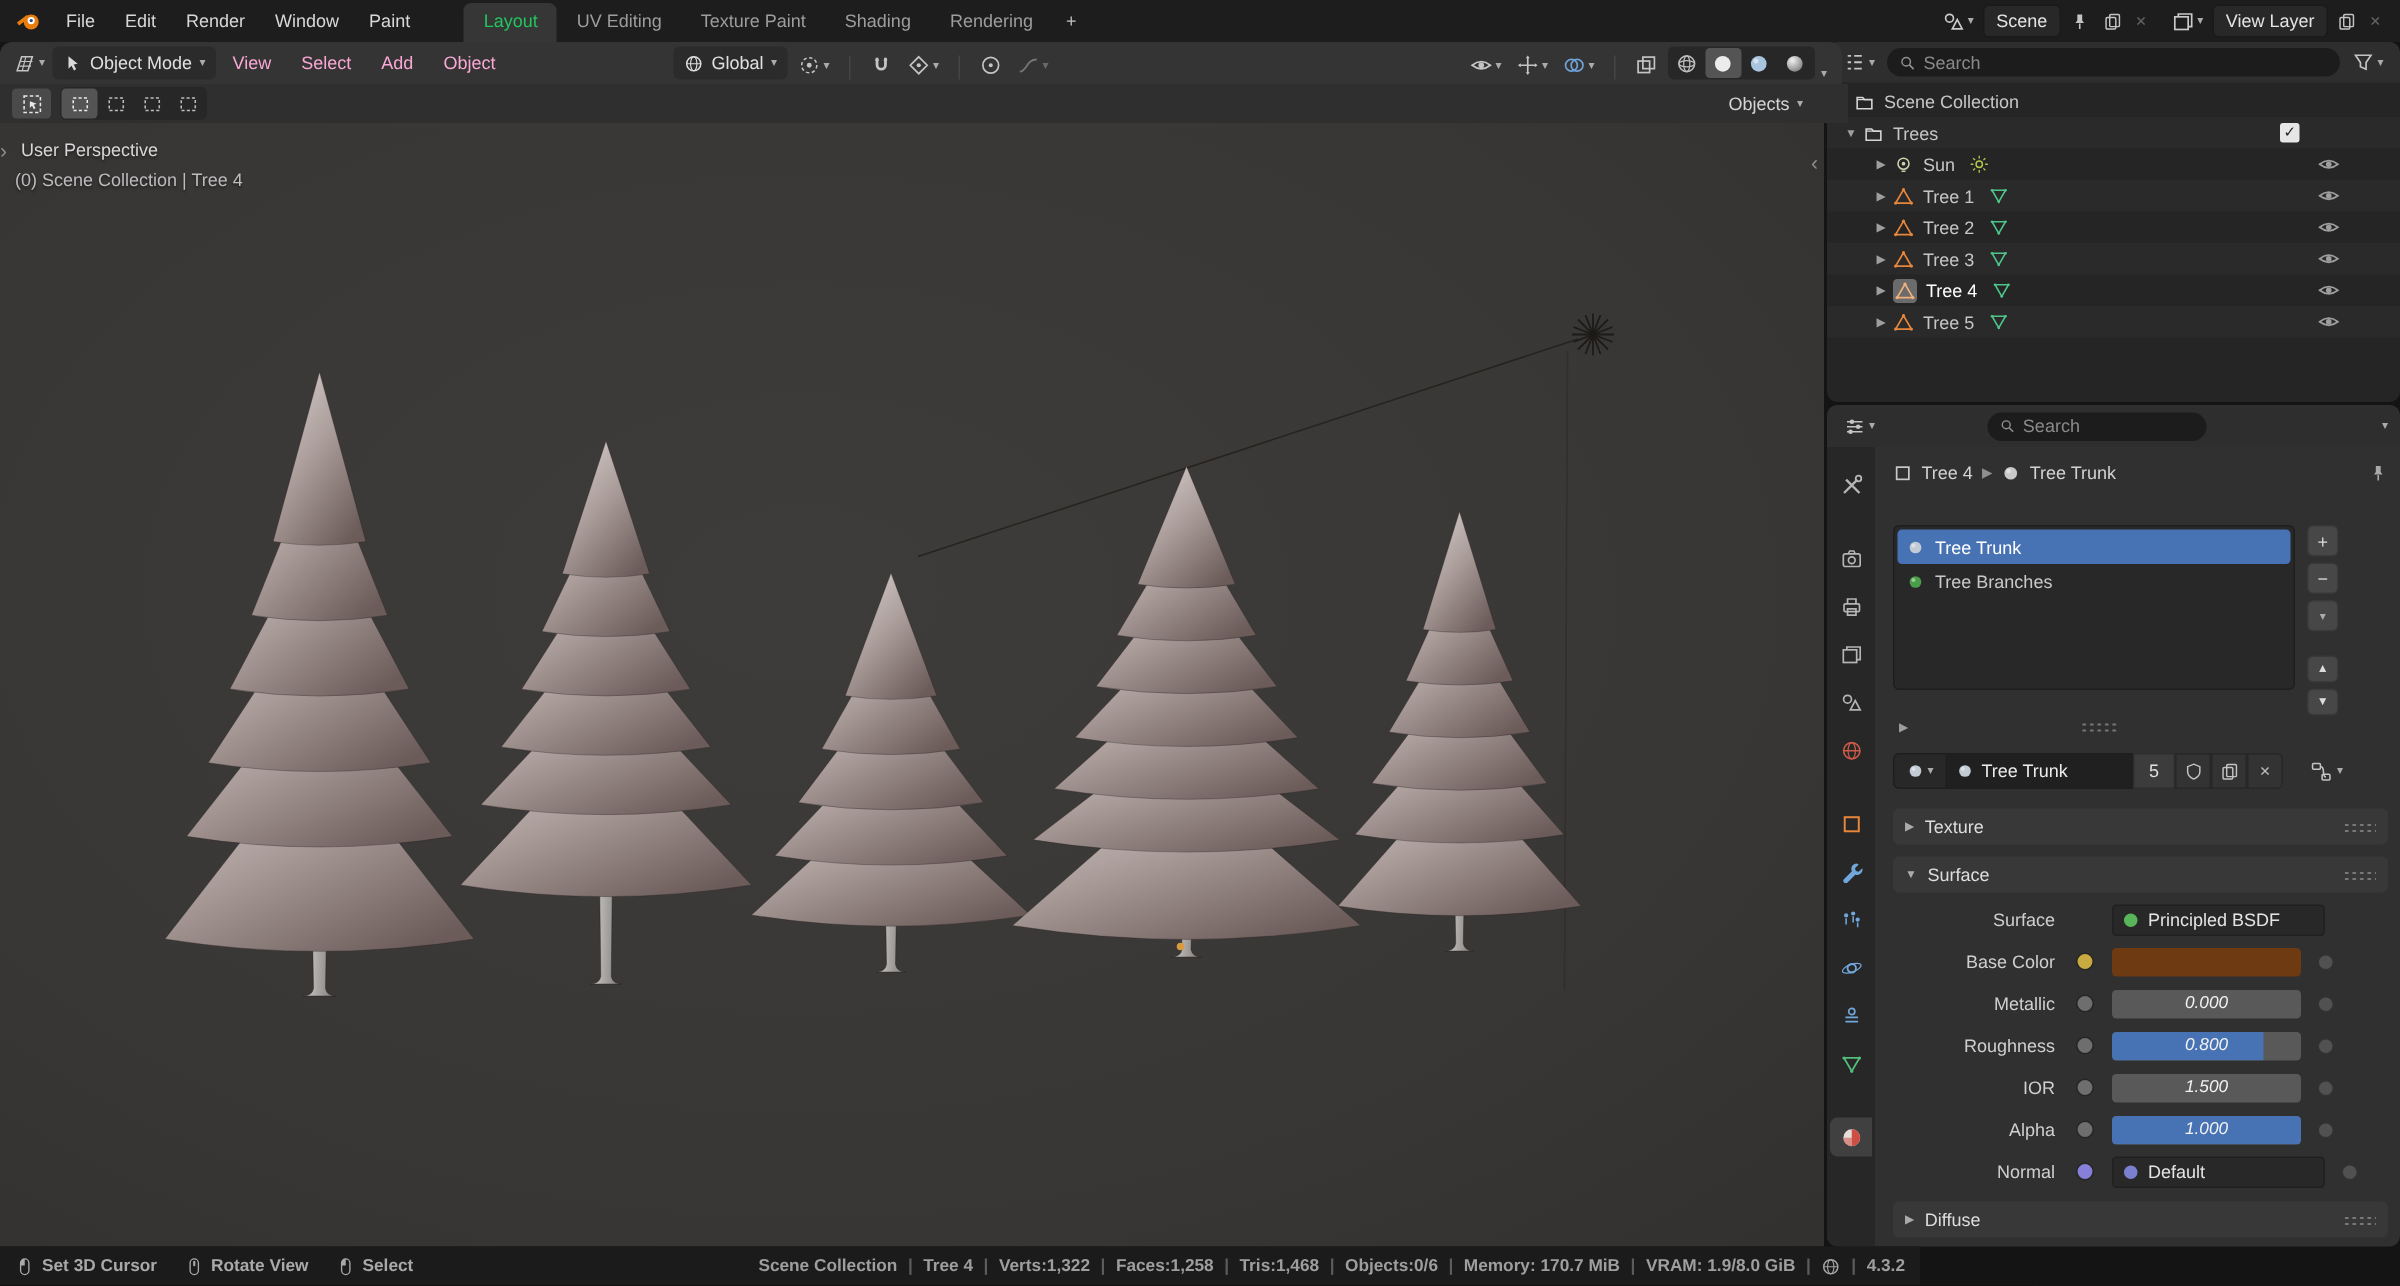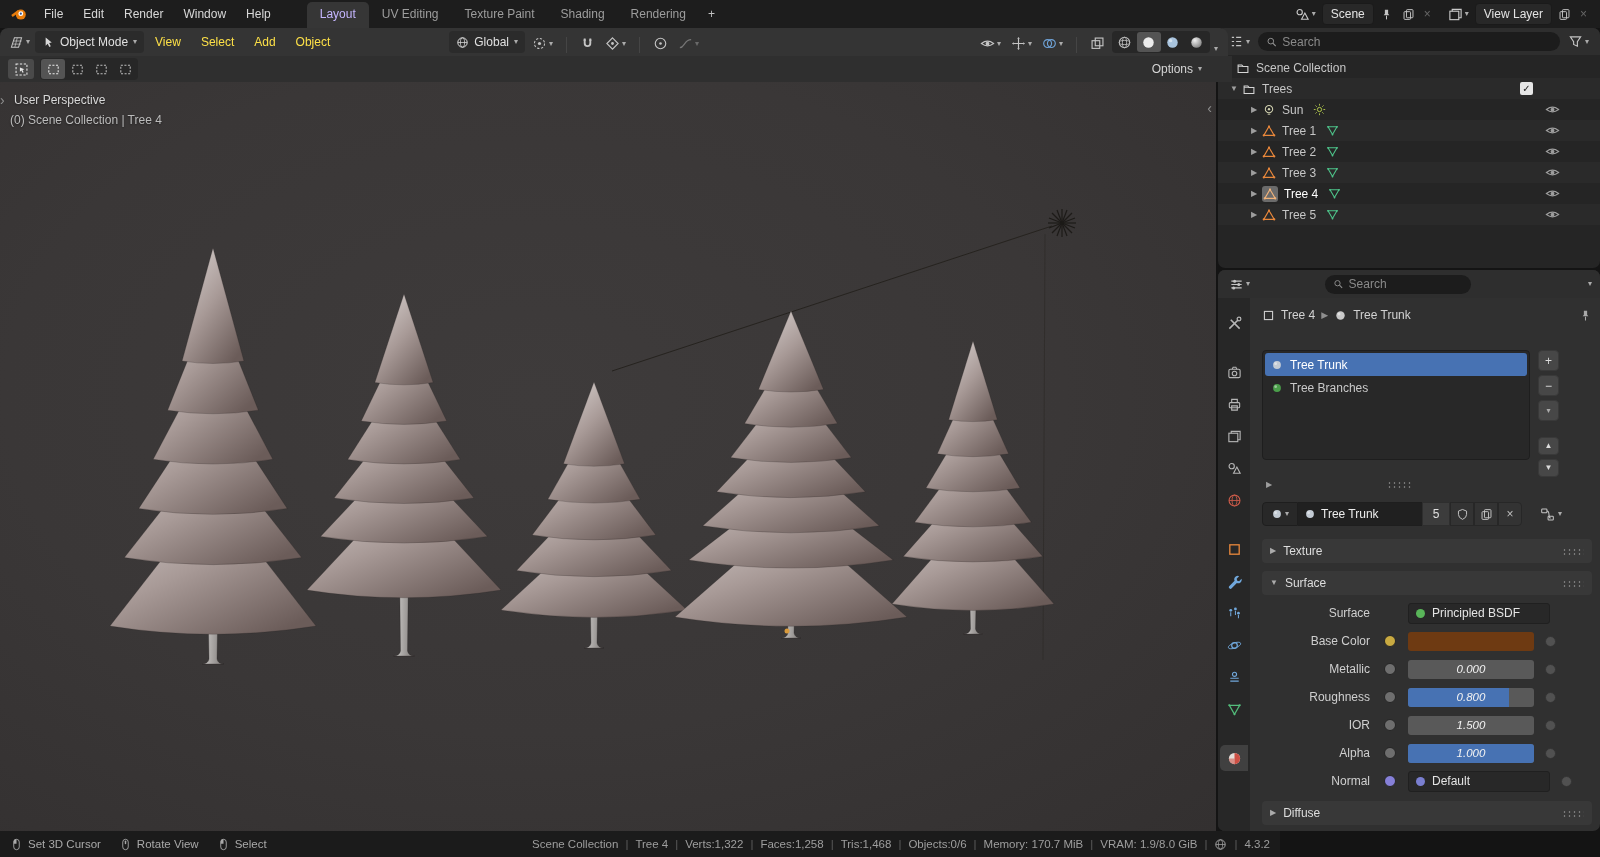--- a/index.html
+++ b/index.html
@@ -9,30 +9,30 @@
   svg.ic13{width:13px;height:13px;display:block;}
   .ar{font-size:8px;color:#ababab;line-height:1;}
   .dim{opacity:.45;}
   
   .topbar{position:absolute;top:0;left:0;width:1600px;height:28px;background:#1d1d1d;display:flex;align-items:center;z-index:5;}
   .logo{margin:0 6px 0 10px;}
   .logo svg{width:18px;height:18px;display:block;}
   .menu{padding:0 10px;height:100%;display:flex;align-items:center;color:#d8d8d8;}
   .tabs{display:flex;align-items:flex-end;height:100%;margin-left:26px;}
   .tab{padding:5px 13px 7px;border-radius:5px 5px 0 0;color:#9d9d9d;}
-  .tab.active{background:#363636;color:#c4b5fd;}
+  .tab.active{background:#363636;color:#22c55e;}
   .tab.add{color:#c2c2c2;padding:5px 9px 7px;}
   .tb-right{margin-left:auto;display:flex;align-items:center;gap:3px;padding-right:10px;}
   .ibtn{display:flex;align-items:center;gap:2px;padding:2px 3px;border-radius:3px;color:#c4c4c4;}
   .db-pill{display:flex;align-items:center;gap:5px;background:#282828;border:1px solid #1a1a1a;border-radius:4px;height:20px;padding:0 8px;color:#e3e3e3;}
   .xchar{font-size:12px;color:#bdbdbd;line-height:1;}
   
   .vph{position:absolute;left:0;top:28px;width:1216px;height:28px;background:#343434;border-radius:8px 8px 0 0;display:flex;align-items:center;padding:0 6px;gap:2px;z-index:4;}
   .pill{display:flex;align-items:center;gap:5px;background:#2b2b2b;border-radius:4px;height:22px;padding:0 7px;color:#e0e0e0;}
-  .menu2{padding:0 9px;color:#fde047;}
+  .menu2{padding:0 9px;color:#f9a8d4;}
   .hgrp{display:flex;align-items:flex-end;gap:4px;}
   .sep-v{width:1px;height:16px;background:#454545;margin:0 6px;}
   .seg{display:flex;background:#272727;border-radius:4px;padding:1px;align-items:center;}
   .seg-btn{width:24px;height:20px;display:flex;align-items:center;justify-content:center;color:#bdbdbd;border-radius:3px;}
   .seg-btn.active{background:#545454;color:#ececec;}
   
   .tools{position:absolute;left:0;top:56px;width:1216px;height:26px;background:#2f2f2f;display:flex;align-items:center;padding:0 8px;gap:6px;z-index:4;}
   .tool-first{width:26px;height:20px;display:flex;align-items:center;justify-content:center;color:#e8e8e8;background:#4a4a4a;border-radius:3px;}
   .opts{margin-left:auto;margin-right:22px;display:flex;align-items:center;gap:5px;color:#d5d5d5;}
   
@@ -106,21 +106,21 @@
   .sock.none{visibility:hidden;}
   .pwidget{width:126px;flex:none;}
   .slider{position:relative;height:19px;background:#595959;border-radius:3px;overflow:hidden;text-align:center;}
   .fill{position:absolute;left:0;top:0;bottom:0;background:#4772b3;width:0;}
   .vtext{position:relative;display:block;line-height:19px;font-size:11.5px;color:#f2f2f2;font-style:italic;}
   .swatch{height:19px;border-radius:3px;background:#6e3a12;}
   .menubtn{height:19px;background:#282828;border:1px solid #202020;border-radius:3px;display:flex;align-items:center;gap:7px;padding:0 7px;color:#e4e4e4;}
   .dot{width:9px;height:9px;border-radius:50%;flex:none;}
   .deco{width:9px;height:9px;border-radius:50%;background:#515151;border:1px solid #333;margin-left:11px;flex:none;}
   
-  .statusbar{position:absolute;left:0;bottom:0;width:1280px;height:26px;background:#1b1b1b;display:flex;align-items:center;color:#9b9b9b;font-size:11.5px;padding:0 10px;box-sizing:border-box;}
+  .statusbar{position:absolute;left:0;bottom:0;width:1280px;height:26px;background:#1b1b1b;display:flex;align-items:center;color:#9b9b9b;font-size:11.5px;padding:0 10px;box-sizing:border-box;font-weight:bold;}
   .hint{display:flex;align-items:center;gap:5px;margin-right:18px;color:#a9a9a9;}
   .hint svg{width:13px;height:15px;}
   .stats{margin-left:auto;display:flex;align-items:center;gap:7px;color:#9e9e9e;}
   .ssep{color:#5c5c5c;}
 </style>
 </head>
 <body>
 
 <svg style="position:absolute;width:0;height:0;overflow:hidden" aria-hidden="true">
   <defs>
@@ -330,21 +330,21 @@
   <div class="topbar">
     <span class="logo">
         <svg>
           <use href="#i-blender"></use>
         </svg>
       </span>
     <span class="menu">File</span>
     <span class="menu">Edit</span>
     <span class="menu">Render</span>
     <span class="menu">Window</span>
-    <span class="menu">Help</span>
+    <span class="menu">Paint</span>
     <div class="tabs">
       <span class="tab active">Layout</span>
       <span class="tab">UV Editing</span>
       <span class="tab">Texture Paint</span>
       <span class="tab">Shading</span>
       <span class="tab">Rendering</span>
       <span class="tab add">+</span>
     </div>
     <div class="tb-right">
       <span class="ibtn">
@@ -519,21 +519,21 @@
             <use href="#i-dashbox"></use>
           </svg>
         </span>
       <span class="seg-btn">
           <svg class="ic">
             <use href="#i-dashbox"></use>
           </svg>
         </span>
     </div>
     <span class="opts">
-      <span>Options</span>
+      <span>Objects</span>
         <span class="ar">▾</span>
     </span>
   </div>
 
   <div class="viewport">
     <svg id="scene-svg" viewBox="0 0 1216 749">
       <defs>
         <linearGradient id="gTree" x1="0.08" y1="0" x2="0.8" y2="1">
           <stop offset="0" stop-color="#d8d1cf"></stop>
             <stop offset="0.5" stop-color="#a89a97"></stop>

